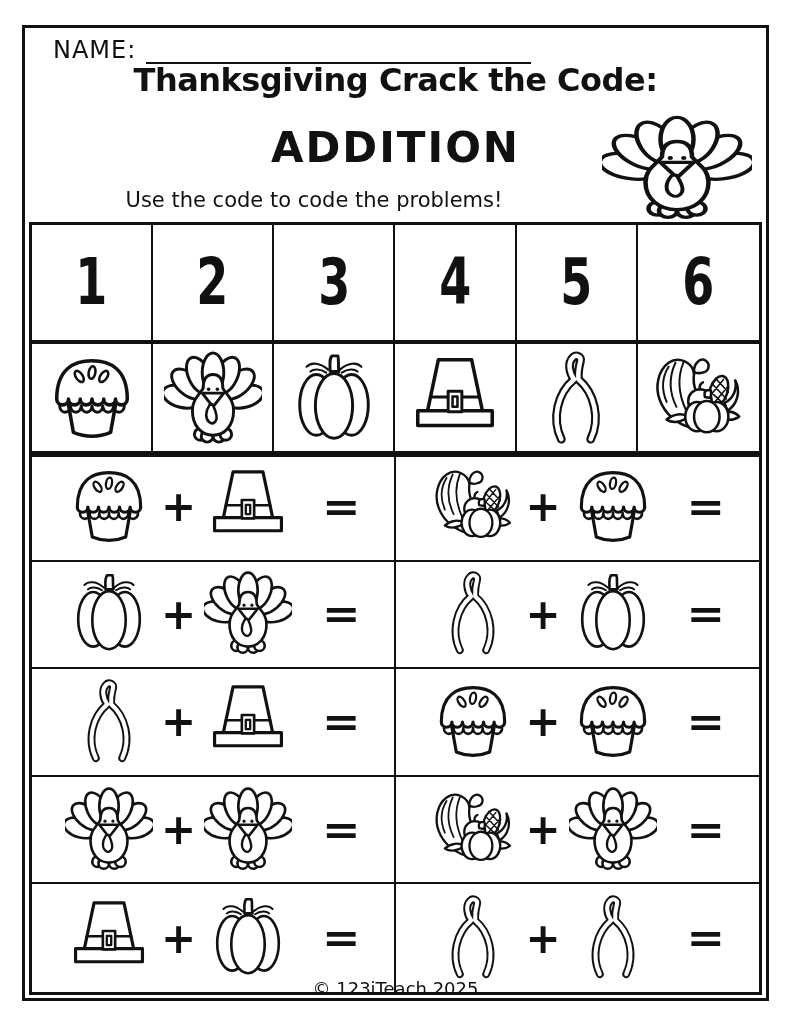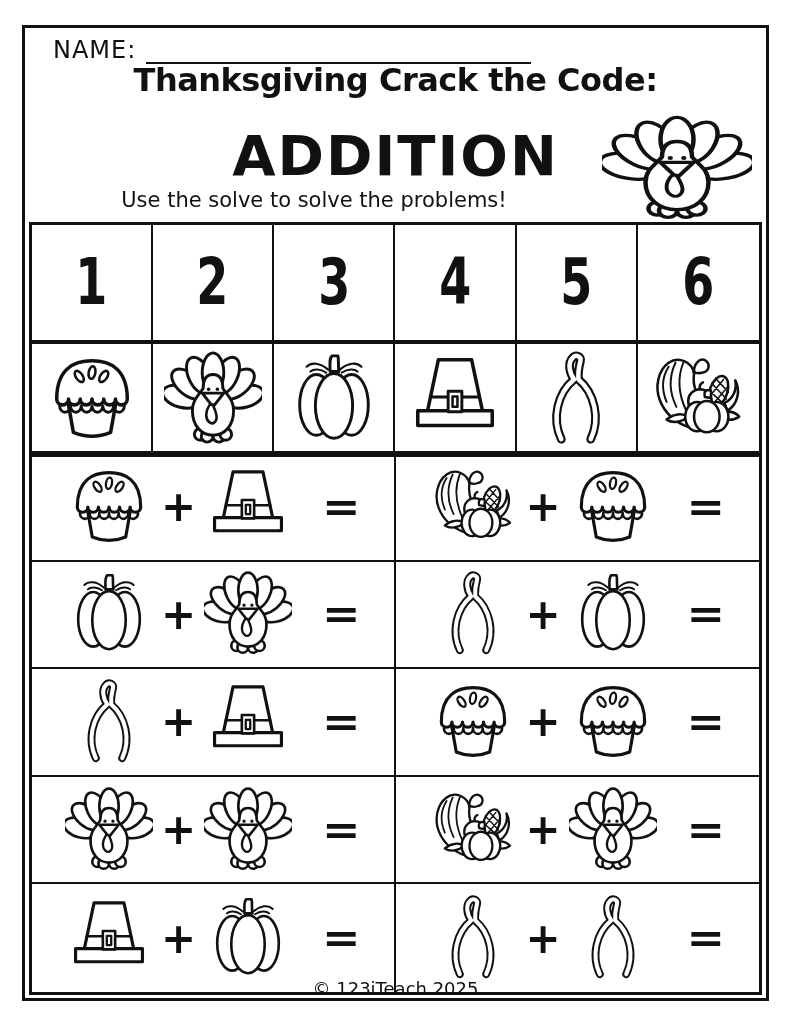--- a/index.html
+++ b/index.html
@@ -6,21 +6,21 @@
   #page{position:relative;width:791px;height:1024px;background:#fff;
         font-family:"DejaVu Sans","Liberation Sans",sans-serif;color:#111;overflow:hidden;}
   #sheet{position:absolute;left:22px;top:25px;width:741px;height:970px;border:3px solid #111;background:#fff;}
 
   
   .name-row{position:absolute;top:8px;left:28px;display:flex;align-items:flex-end;justify-content:space-between;}
   .name-label{font-size:24px;letter-spacing:1px;}
   .name-line{display:inline-block;width:385px;border-bottom:2.5px solid #111;height:26px;margin-left:10px;}
   .title1{position:absolute;top:33px;left:0;width:100%;text-align:center;font-size:32px;font-weight:bold;
           letter-spacing:-0.5px;white-space:nowrap;}
-  .title2{position:absolute;top:95px;left:0;width:100%;text-align:center;font-size:56px;font-weight:bold;
+  .title2{position:absolute;top:95px;left:0;width:100%;text-align:center;font-size:42px;font-weight:bold;
           letter-spacing:2px;}
   .subtitle{position:absolute;top:160px;left:0;width:78%;text-align:center;font-size:21px;}
   .turkey-art{position:absolute;top:86px;right:14px;}
 
   
   #code-table{position:absolute;left:4px;right:4px;top:194px;height:229px;border:3px solid #111;
               display:grid;grid-template-rows:1fr 1fr;}
   .code-row{display:grid;grid-template-columns:repeat(6,1fr);}
   .code-row.icons{border-top:4px solid #111;}
   .code-cell{display:flex;align-items:center;justify-content:center;border-right:2px solid #111;overflow:hidden;}
@@ -128,21 +128,21 @@
 <div id="page">
   <div id="sheet">
 
     <div class="name-row">
       <span class="name-label">NAME:</span>
       <span class="name-line"></span>
     </div>
 
     <div class="title1">Thanksgiving Crack the Code:</div>
     <div class="title2">ADDITION</div>
-    <div class="subtitle">Use the solve to solve the problems!</div>
+    <div class="subtitle">Use the code to code the problems!</div>
 
     <svg class="turkey-art" width="150" height="110" viewBox="0 0 100 100" preserveAspectRatio="none">
       <use href="#sym-turkey-icon"></use>
     </svg>
 
     <div id="code-table">
       <div class="code-row" id="code-numbers">
           <div class="code-cell">
             <span class="codenum">1</span>
           </div>

